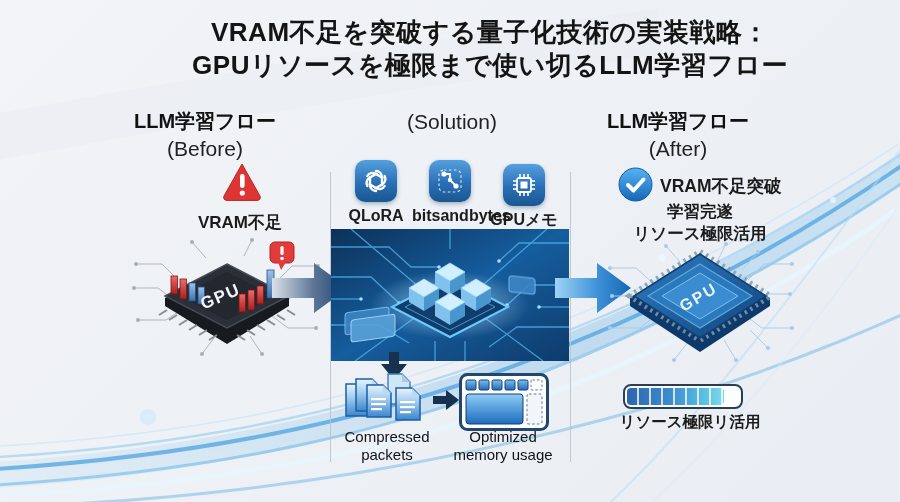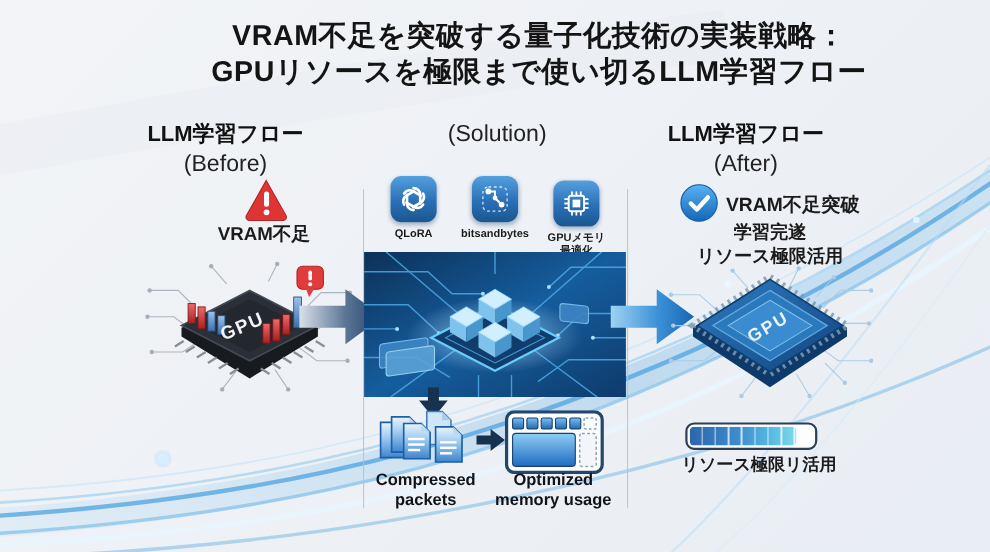--- a/index.html
+++ b/index.html
@@ -18,22 +18,22 @@
   }
   .col-head{position:absolute;top:108px;text-align:center;width:240px;}
   .col-title{font-size:20px;font-weight:bold;color:#111;}
   .col-sub{font-size:21px;color:#222;margin-top:2px;}
   .divider{position:absolute;top:172px;width:1px;height:290px;background:#b9bfc7;opacity:.85;}
   .status-label{position:absolute;text-align:center;font-weight:bold;white-space:pre-line;}
   .tool{position:absolute;width:76px;text-align:center;}
   .tool-icon{width:42px;height:42px;margin:0 auto;border-radius:10px;
     background:linear-gradient(180deg,#54a0dd 0%,#2a6fb6 55%,#1a578f 100%);
     box-shadow:0 2px 4px rgba(20,60,110,.35);display:flex;align-items:center;justify-content:center;}
-  .tool-label{font-size:10px;font-weight:bold;margin-top:5px;white-space:pre-line;line-height:1.15;}
-  .io-label{position:absolute;text-align:center;font-size:15px;font-weight:bold;line-height:1.2;white-space:pre-line;color:#101418;}
+  .tool-label{font-size:16px;font-weight:bold;margin-top:5px;white-space:pre-line;line-height:1.15;}
+  .io-label{position:absolute;text-align:center;font-size:15px;font-weight:normal;line-height:1.2;white-space:pre-line;color:#101418;}
   .meter{position:absolute;left:623px;top:384px;width:120px;height:25px;border:2.5px solid #2a3f54;
     border-radius:8px;background:#fbfdff;padding:2px;box-sizing:border-box;}
   .meter-fill{height:100%;border-radius:4px;
     background:
       repeating-linear-gradient(90deg,rgba(255,255,255,0) 0 10.5px,rgba(255,255,255,.75) 10.5px 12px),
       linear-gradient(90deg,#2d66ad 0%,#3c8ccd 45%,#59bde4 78%,#7fdbe9 100%);}
   .footer{position:absolute;left:0;top:472px;width:890px;text-align:right;font-size:14.5px;color:#848f99;}
 </style>
 </head>
 <body>
@@ -80,21 +80,21 @@
   <div class="col-head" style="left:85px">
     <div class="col-title">LLM学習フロー</div>
     <div class="col-sub">(Before)</div>
   </div>
 
   <svg class="abs" style="left:221px;top:161px" width="42" height="40" viewBox="0 0 42 40">
     <path d="M21 3 L39 35 a3 3 0 0 1 -2.6 4.4 H5.6 A3 3 0 0 1 3 35 Z" fill="#dd3434" stroke="#b52525" stroke-width="1"></path>
     <rect x="19" y="13" width="4.6" height="14" rx="2.3" fill="#fff"></rect>
     <circle cx="21.3" cy="32" r="2.6" fill="#fff"></circle>
   </svg>
-  <div class="status-label" style="left:120px;top:201px;width:240px;font-size:17px">VRAM不足</div>
+  <div class="status-label" style="left:120px;top:211px;width:240px;font-size:17px">VRAM不足</div>
 
   <svg class="abs" style="left:132px;top:236px" width="190" height="122" viewBox="0 0 190 122">
     <defs>
       <linearGradient id="redbar" x1="0" y1="0" x2="0" y2="1">
         <stop offset="0" stop-color="#f06a6a"></stop>
           <stop offset="1" stop-color="#a81f1f"></stop>
       </linearGradient>
       <linearGradient id="bluebar" x1="0" y1="0" x2="0" y2="1">
         <stop offset="0" stop-color="#9cc4ea"></stop>
           <stop offset="1" stop-color="#3a6fae"></stop>

